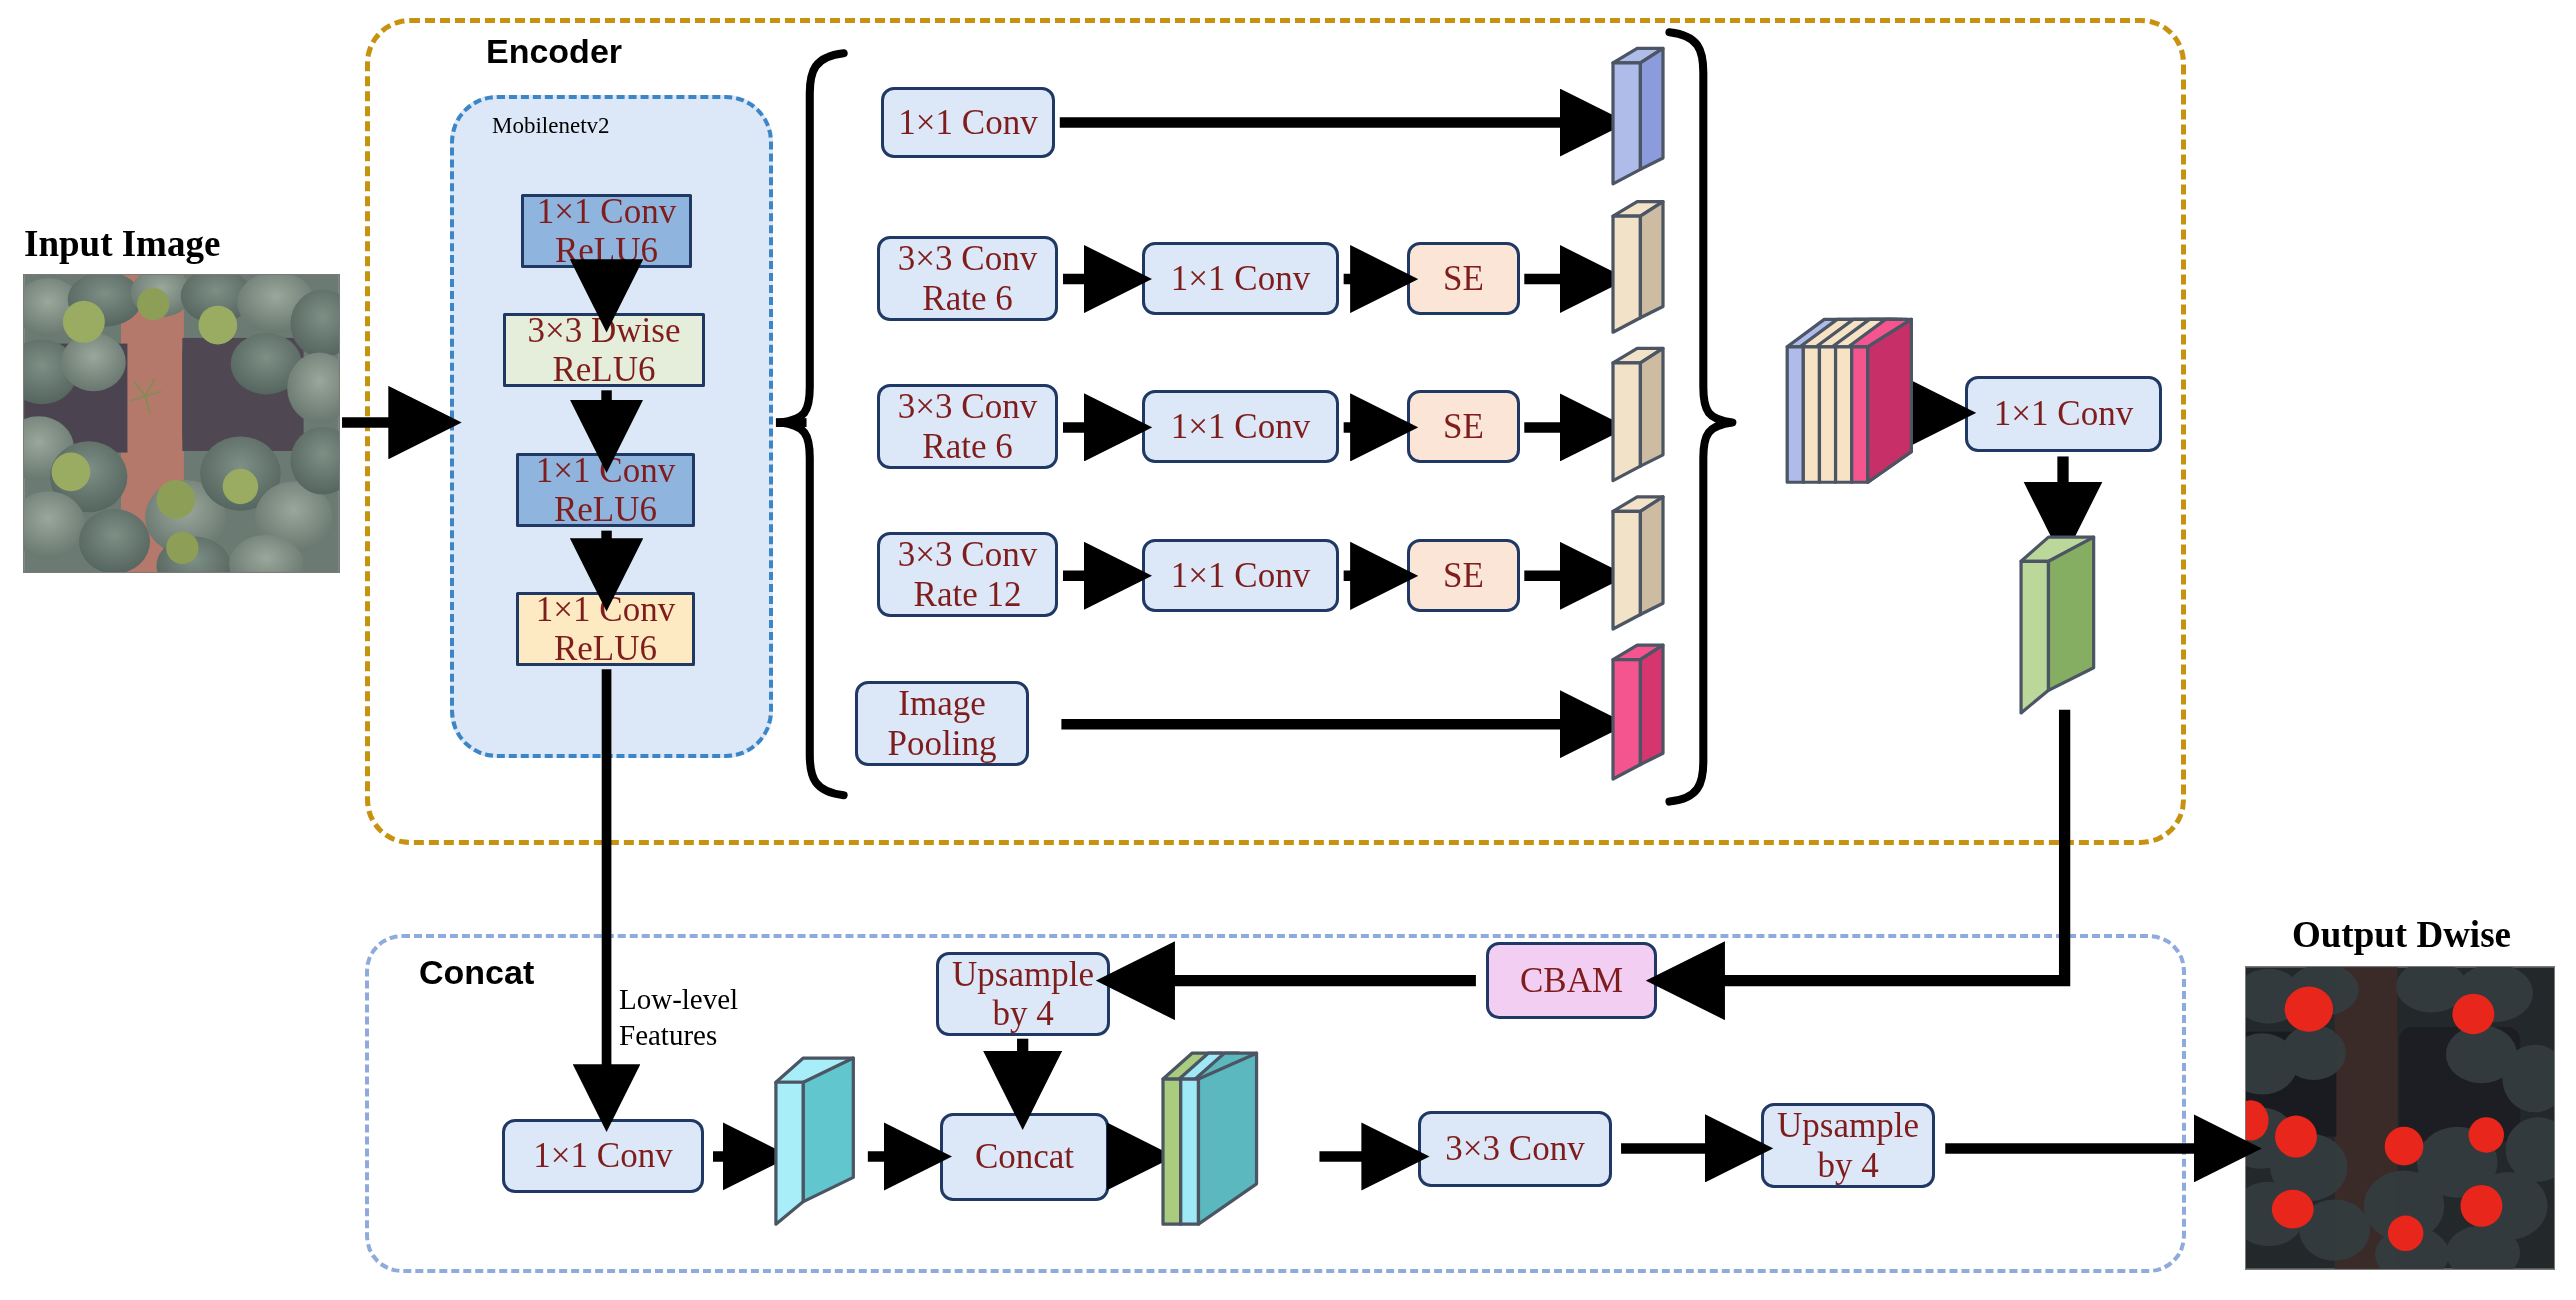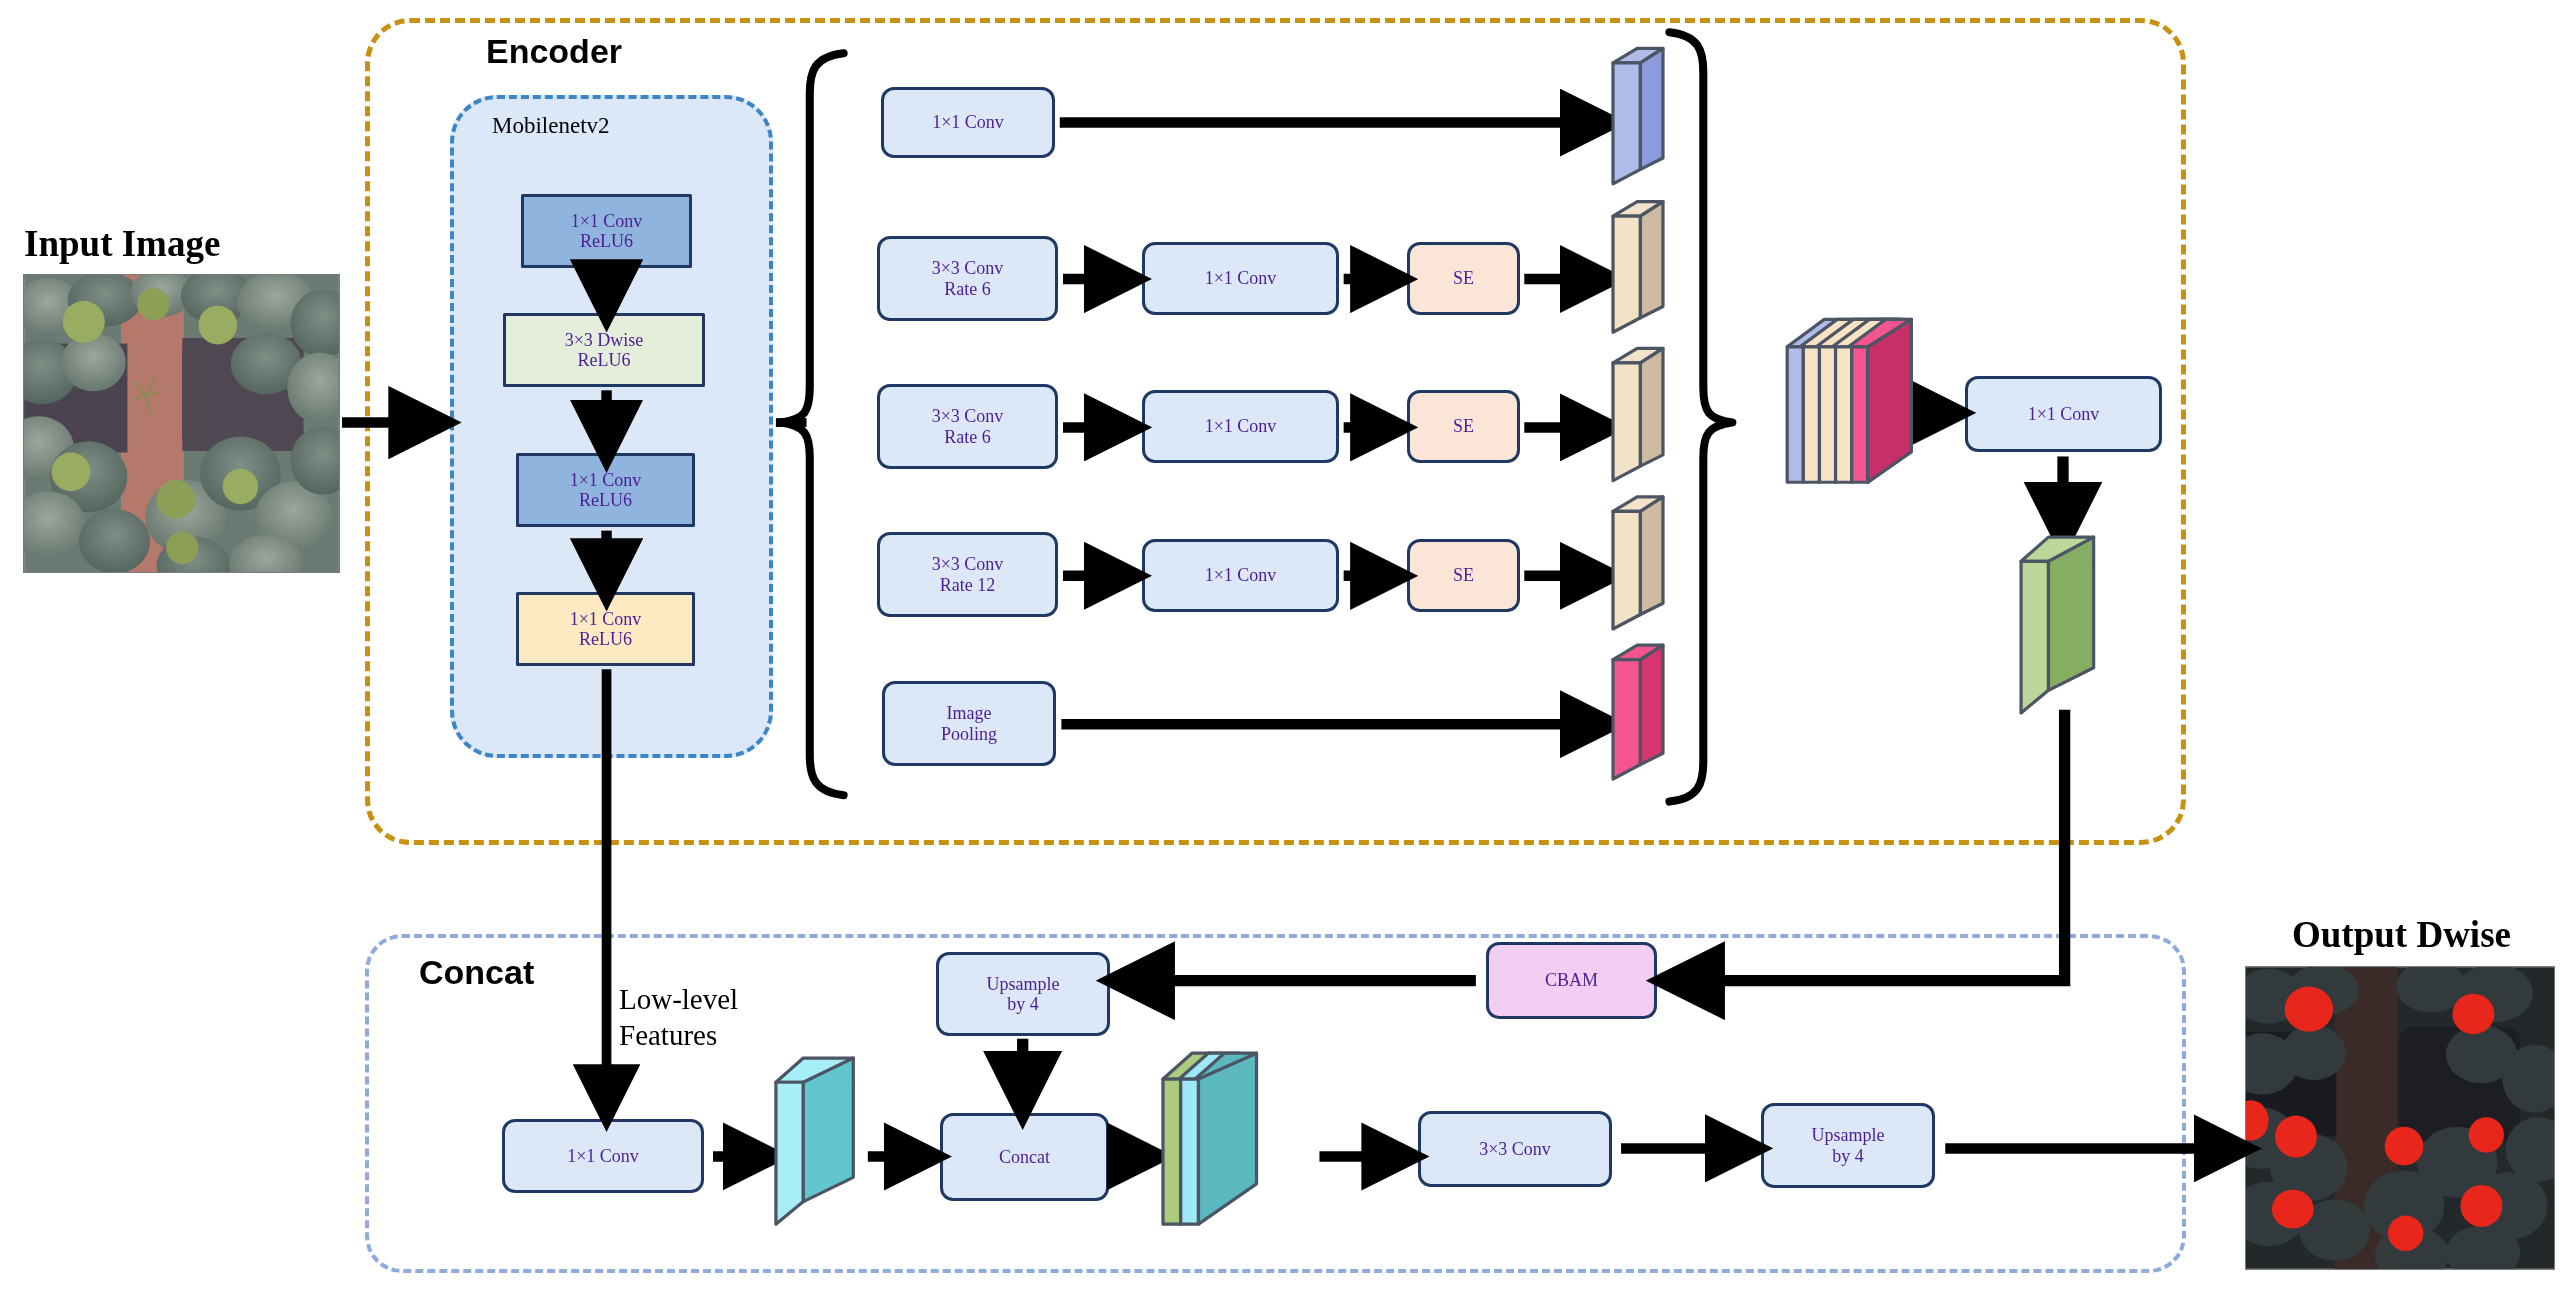--- a/index.html
+++ b/index.html
@@ -33,21 +33,21 @@
           font-family:"Liberation Serif", serif; font-weight:400;}
 
   
   .node{
     box-sizing:border-box;
     border:3.2px solid #1F3864;
     background:#DCE8F7;
     display:flex; flex-direction:column;
     align-items:center; justify-content:center;
     text-align:center; line-height:1.12;
-    color:#4c1d95; font-size:18px;
+    color:#7f1d1d; font-size:35px;
     font-family:"Liberation Serif", serif;
   }
   .node.round{border-radius:13px;}
   .node.sq{border-radius:1.6px;}
   .node .ln{display:block;}
 
   
   .fill-blue  {background:#8FB4DE;}
   .fill-green {background:#E4EEDA;}
   .fill-cream {background:#FDEAC2;}
@@ -199,21 +199,21 @@
   <span class="ln">Rate 6</span>
 </div>
 <div class="abs node round fill-lblue" style="left:877px;top:384px;width:181px;height:85px;">
   <span class="ln">3×3 Conv</span>
   <span class="ln">Rate 6</span>
 </div>
 <div class="abs node round fill-lblue" style="left:877px;top:532px;width:181px;height:85px;">
   <span class="ln">3×3 Conv</span>
   <span class="ln">Rate 12</span>
 </div>
-<div class="abs node round fill-lblue" style="left:882px;top:681px;width:174px;height:85px;">
+<div class="abs node round fill-lblue" style="left:855px;top:681px;width:174px;height:85px;">
   <span class="ln">Image</span>
   <span class="ln">Pooling</span>
 </div>
 
 <div class="abs node round fill-lblue" style="left:1142px;top:242px;width:197px;height:73px;">
   <span class="ln">1×1 Conv</span>
 </div>
 <div class="abs node round fill-lblue" style="left:1142px;top:390px;width:197px;height:73px;">
   <span class="ln">1×1 Conv</span>
 </div>

